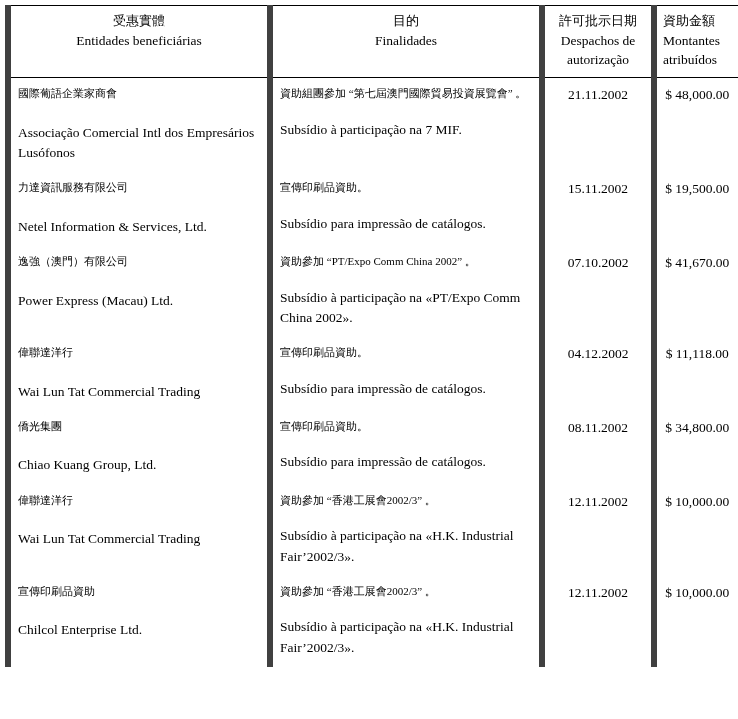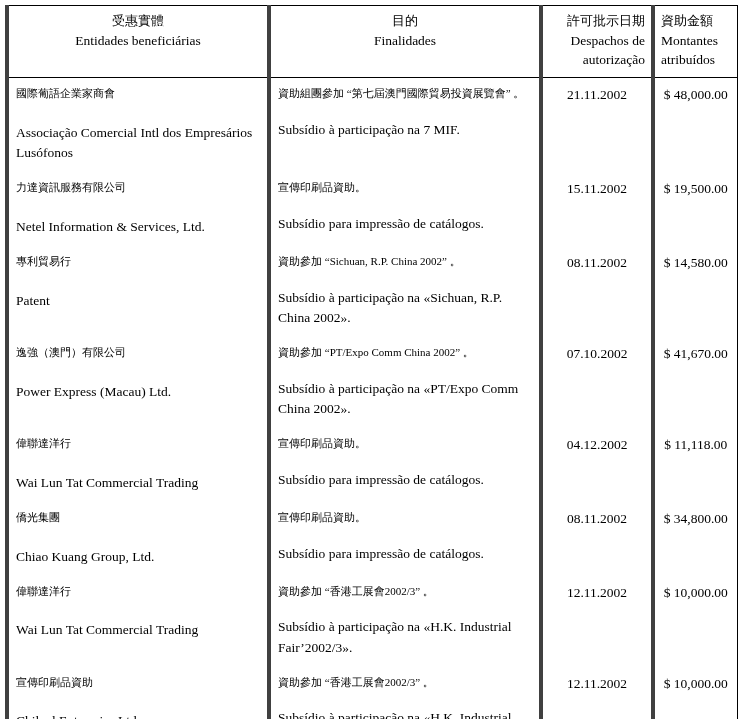--- a/index.html
+++ b/index.html
@@ -25,21 +25,21 @@
     width: 730px;
     margin: 5px 0 0 5px;
     table-layout: fixed;
   }
   table.subsidy col.c-ent { width: 262px; }
   table.subsidy col.c-pur { width: 272px; }
   table.subsidy col.c-dat { width: 112px; }
   table.subsidy col.c-amt { width: 84px; }
 
   table.subsidy th, table.subsidy td {
-    border-left: 4px solid #404040;
+    border-left: 6px solid #404040;
     border-right: 1px solid #000;
     vertical-align: top;
     padding: 0;
   }
   table.subsidy thead th {
     border-top: 1px solid #000;
     border-bottom: 1px solid #000;
     text-align: center;
     font-weight: normal;
     padding: 6px 6px 7px 6px;
@@ -76,21 +76,21 @@
   th.hdr-ent, th.hdr-pur { }
   .hdr-line { display: block; }
   .hdr-cn {
     font-family: "DejaVu Sans", "Liberation Sans", sans-serif;
     font-size: 13px;
   }
   th.hdr-dat, th.hdr-amt {
     font-size: 13px;
     line-height: 1.5;
   }
-  th.hdr-amt .hdr-line, th.hdr-dat .hdr-line { text-align: right; }
+  th.hdr-amt .hdr-line, th.hdr-dat .hdr-line { text-align: center; }
   th.hdr-amt { text-align: left; padding-left: 8px; }
   th.hdr-amt .hdr-line { text-align: left; }
 </style>
 </head>
 <body>
 
 <div class="page">
   <table class="subsidy">
     <colgroup>
       <col class="c-ent">
@@ -142,33 +142,20 @@
           </td>
           <td>
             <span class="cn">宣傳印刷品資助。</span>
             <span class="pt">Subsídio para impressão de catálogos.</span>
           </td>
           <td class="date">15.11.2002</td>
           <td class="amount">$ 19,500.00</td>
         </tr>
         <tr>
           <td>
-            <span class="cn">專利貿易行</span>
-            <span class="gap"></span>
-            <span class="pt">Patent</span>
-          </td>
-          <td>
-            <span class="cn">資助參加 “Sichuan, R.P. China 2002” 。</span>
-            <span class="pt">Subsídio à participação na «Sichuan, R.P. China 2002».</span>
-          </td>
-          <td class="date">08.11.2002</td>
-          <td class="amount">$ 14,580.00</td>
-        </tr>
-        <tr>
-          <td>
             <span class="cn">逸強（澳門）有限公司</span>
             <span class="gap"></span>
             <span class="pt">Power Express (Macau) Ltd.</span>
           </td>
           <td>
             <span class="cn">資助參加 “PT/Expo Comm China 2002” 。</span>
             <span class="pt">Subsídio à participação na «PT/Expo Comm China 2002».</span>
           </td>
           <td class="date">07.10.2002</td>
           <td class="amount">$ 41,670.00</td>

